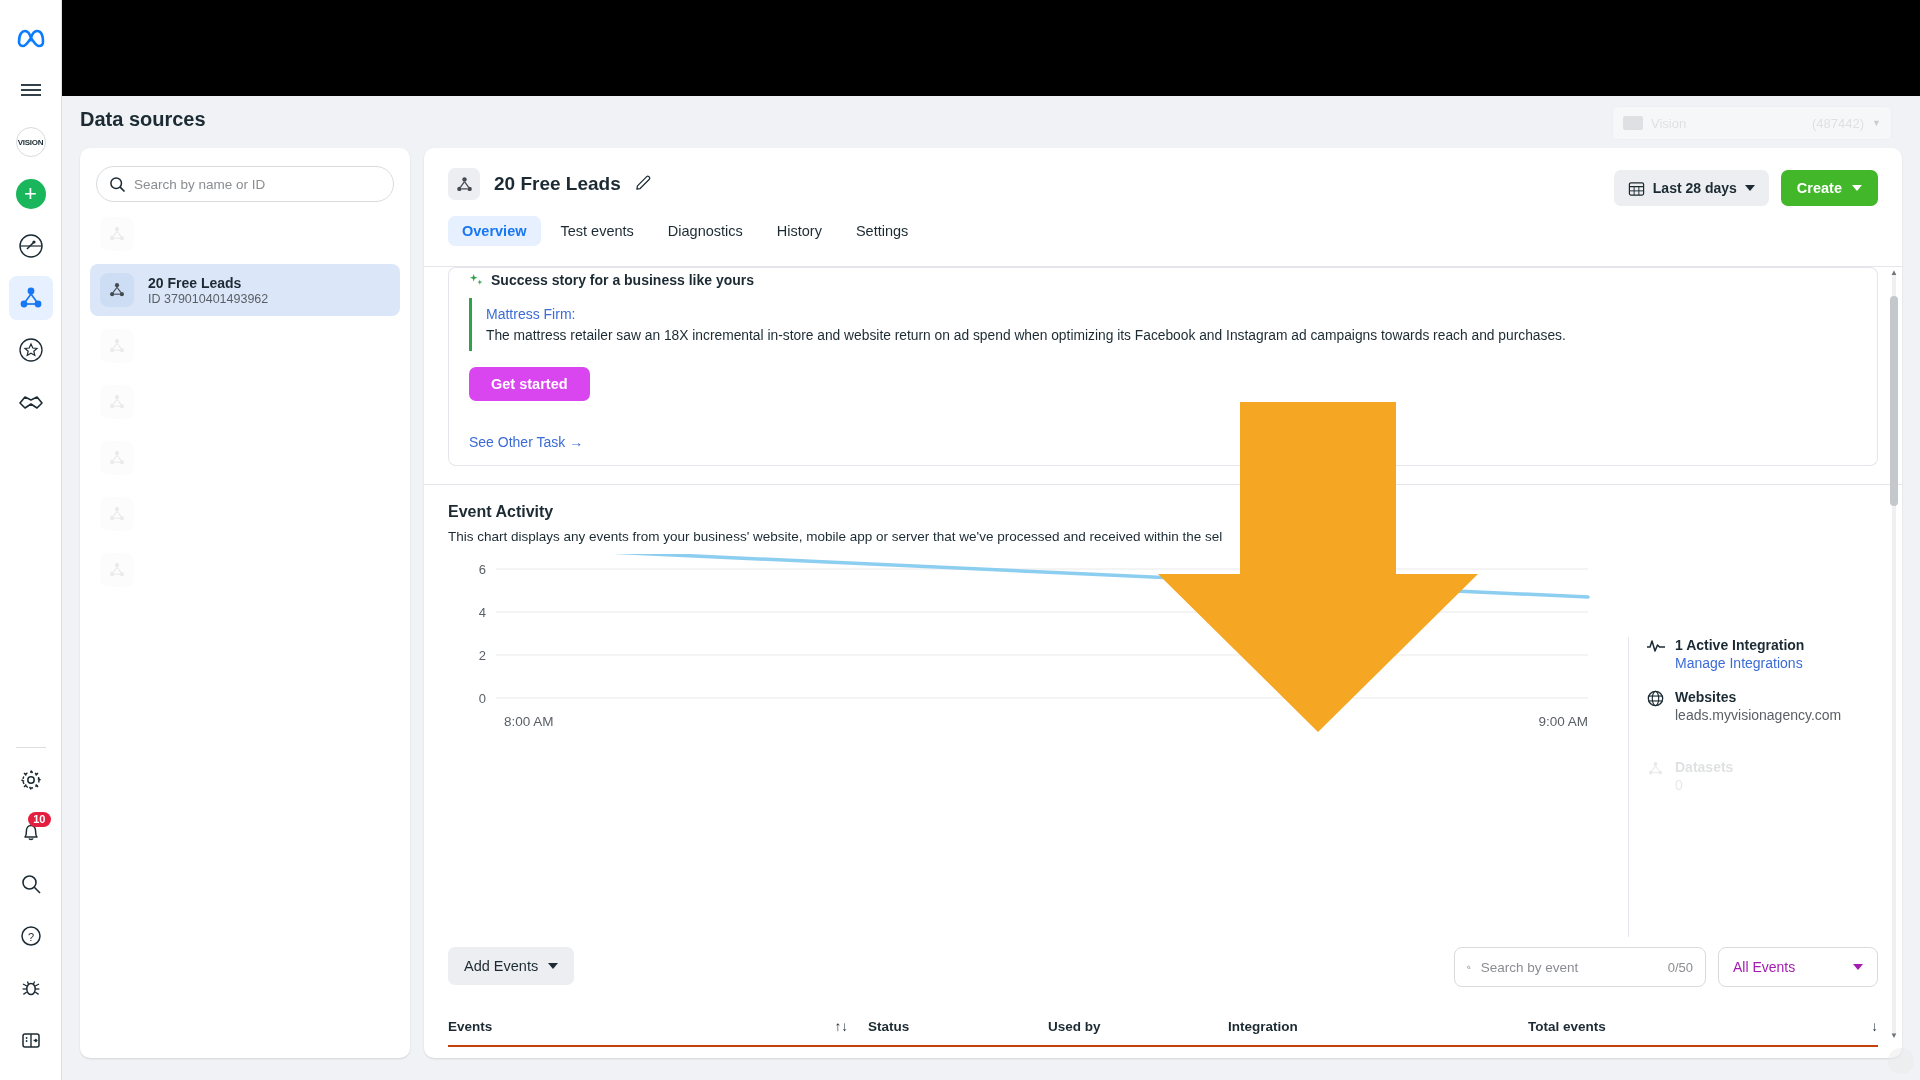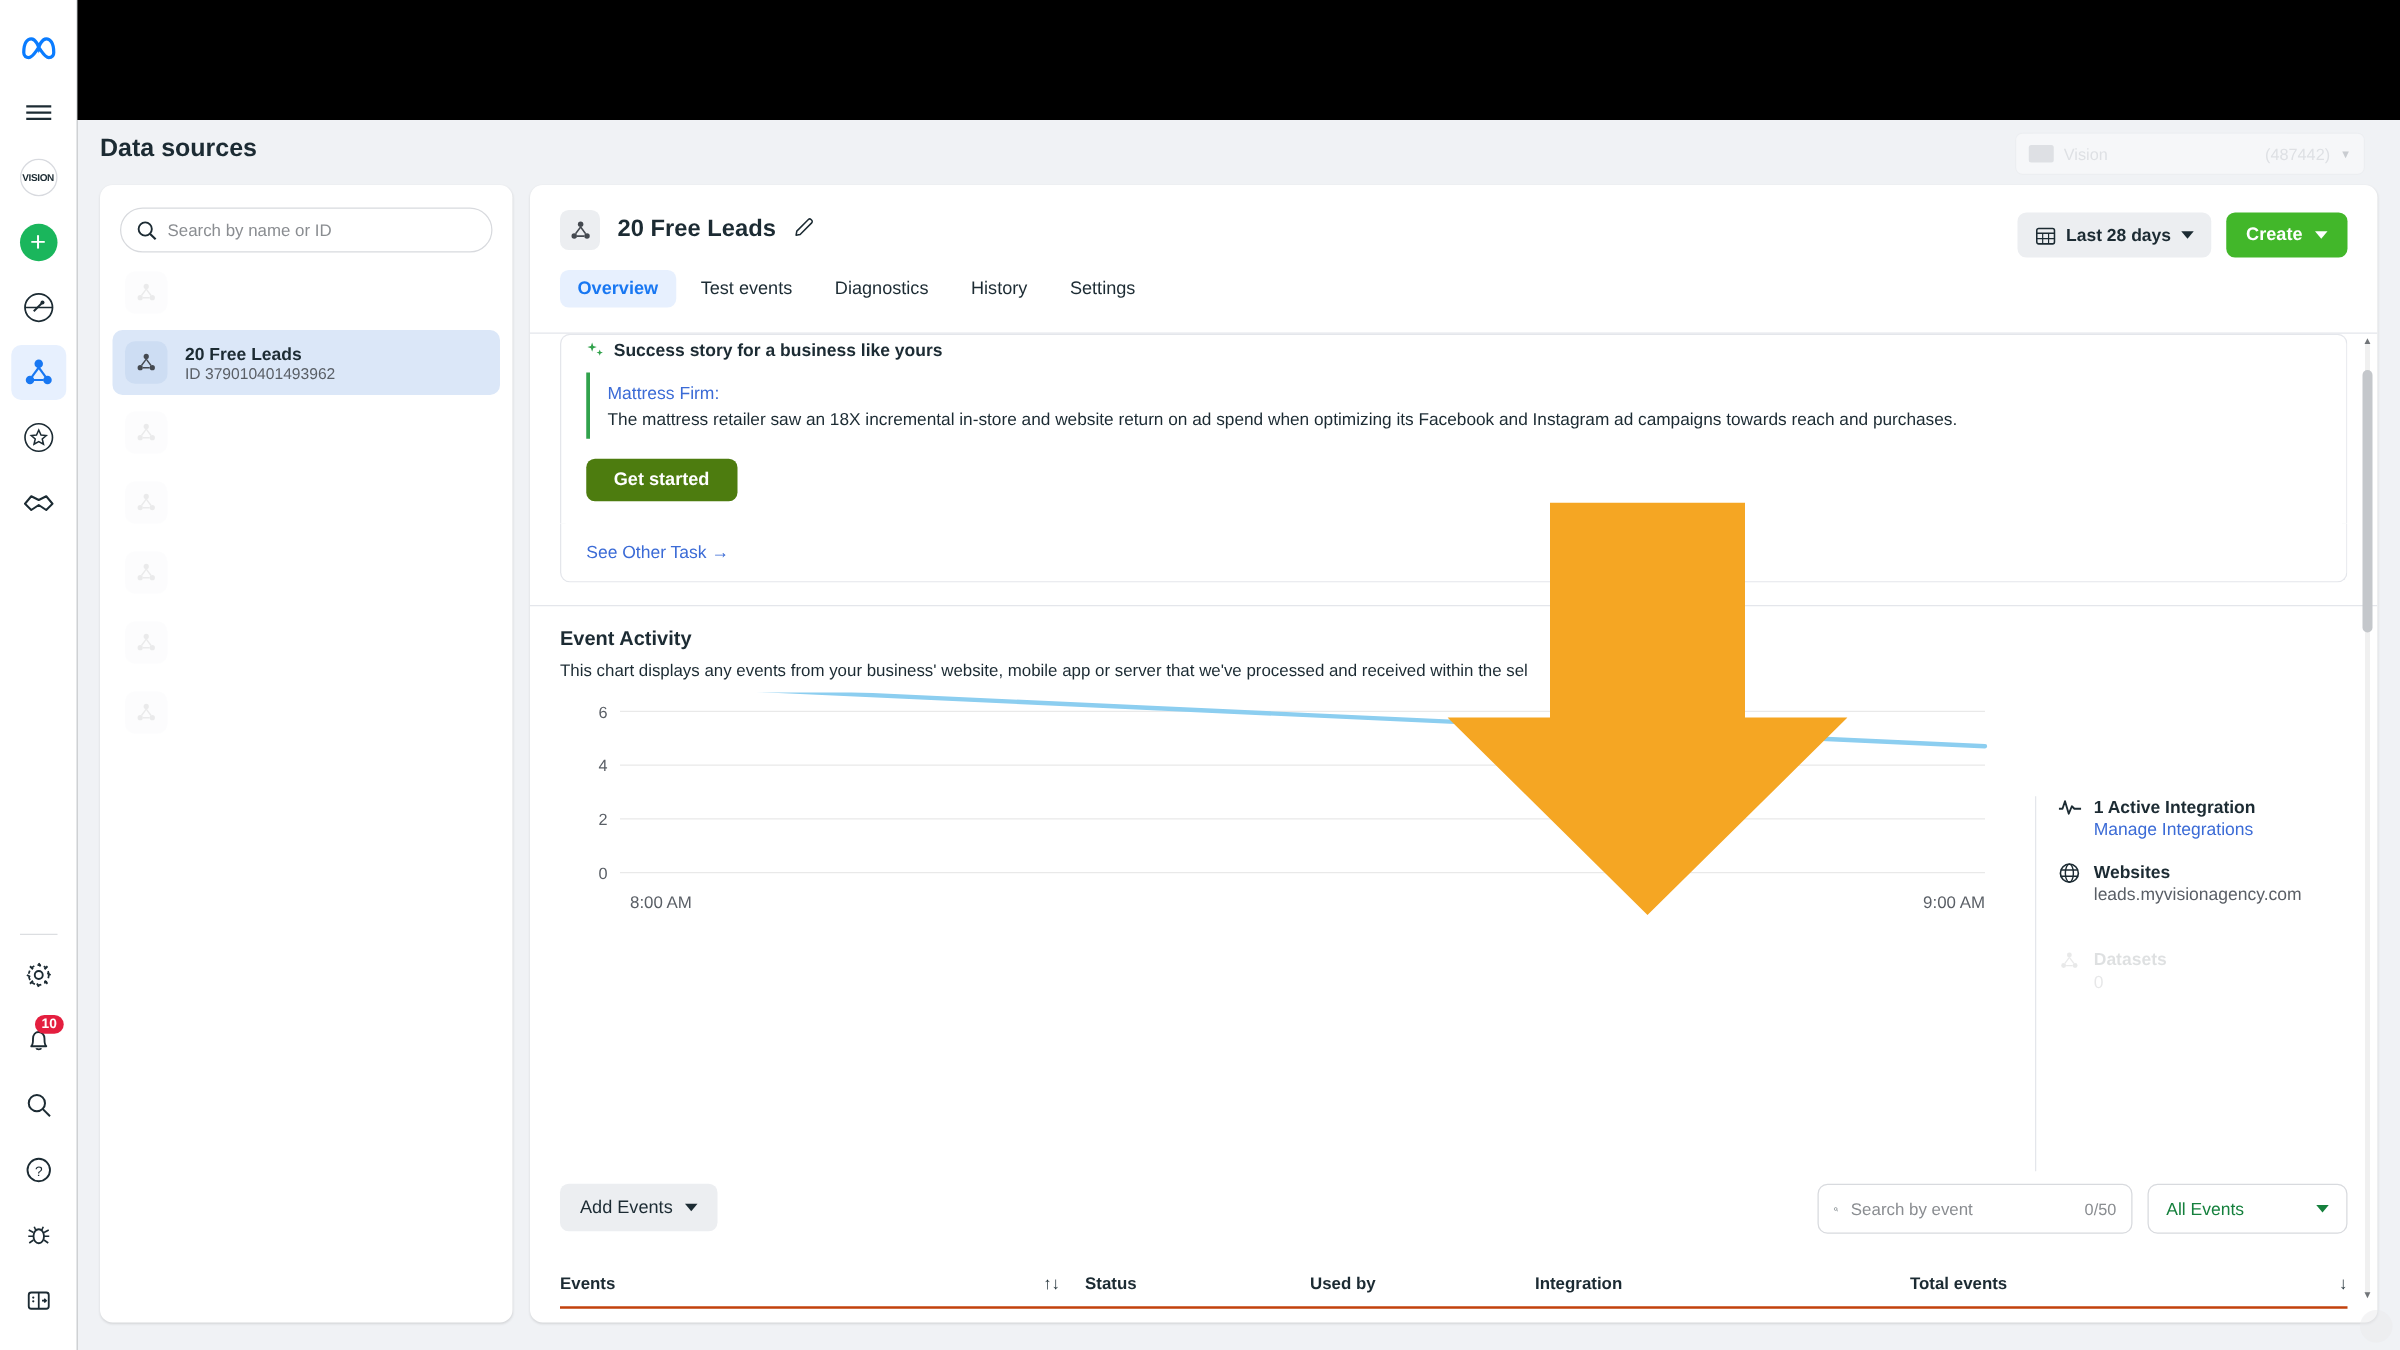--- a/index.html
+++ b/index.html
@@ -140,21 +140,21 @@
     border-bottom: none; padding: 0 0 18px 0; position:relative;
   }
   .promo-inner { margin: 0 20px; }
   .story-head { display:flex; align-items:center; gap: 7px; font-size: 14px; font-weight:bold; color:#1c2b33; padding-top: 4px;}
   .story-box {
     border-left: 3px solid #31a24c; background:#fff; padding: 8px 14px; margin-top: 10px;
   }
   .story-brand { color:#3b6bd6; font-size: 14px; margin-bottom: 6px; }
   .story-text { font-size: 13.8px; color:#1c2b33; }
   .get-started {
-    margin-top: 16px; background:#4d7c0f; color:#fff; font-size: 14.5px; font-weight:bold;
+    margin-top: 16px; background:#d946ef; color:#fff; font-size: 14.5px; font-weight:bold;
     border-radius: 7px; padding: 9px 22px; display:inline-block; cursor:pointer;
   }
   .other-task-wrap { margin: 0 24px; border:1px solid #e4e6eb; border-top:none; border-radius: 0 0 8px 8px; padding: 14px 20px;}
   .other-task { color:#3b6bd6; font-size: 14px; cursor:pointer; }
 
   .section-rule { margin: 18px 0 0 0; height:1px; background:#e4e6eb; }
 
   .ea-head { padding: 18px 24px 0 24px; }
   .ea-title { font-size: 16px; font-weight: bold; color:#1c2b33; }
   .ea-sub { font-size: 13.5px; color:#1c2b33; margin-top: 8px; }
@@ -183,21 +183,21 @@
   .evt-search {
     width: 252px; height: 40px; border: 1px solid #d8dade; border-radius: 8px;
     display:flex; align-items:center; gap: 10px; padding: 0 12px;
   }
   .evt-search input { border:none; outline:none; flex:1 1 auto; font-size: 13.5px; background:transparent; font-family:"Liberation Sans", sans-serif;}
   .evt-search input::placeholder { color:#8a8d91; }
   .evt-count { font-size: 13px; color:#8a8d91; }
   .evt-filter {
     width: 160px; height: 40px; border: 1px solid #d8dade; border-radius: 8px;
     display:flex; align-items:center; justify-content:space-between; padding: 0 14px;
-    font-size: 14px; color:#15803d; cursor:pointer;
+    font-size: 14px; color:#a21caf; cursor:pointer;
   }
 
   .table { position:absolute; left: 24px; right: 24px; top: 740px; }
   .th-row {
     display:flex; align-items:center; height: 40px; font-size: 13.5px;
     font-weight: bold; color:#1c2b33; border-bottom: 2px solid #c2410c;
   }
   .c-events { width: 420px; display:flex; align-items:center; justify-content:space-between; padding-right: 20px;}
   .c-status { width: 180px; }
   .c-usedby { width: 180px; }

